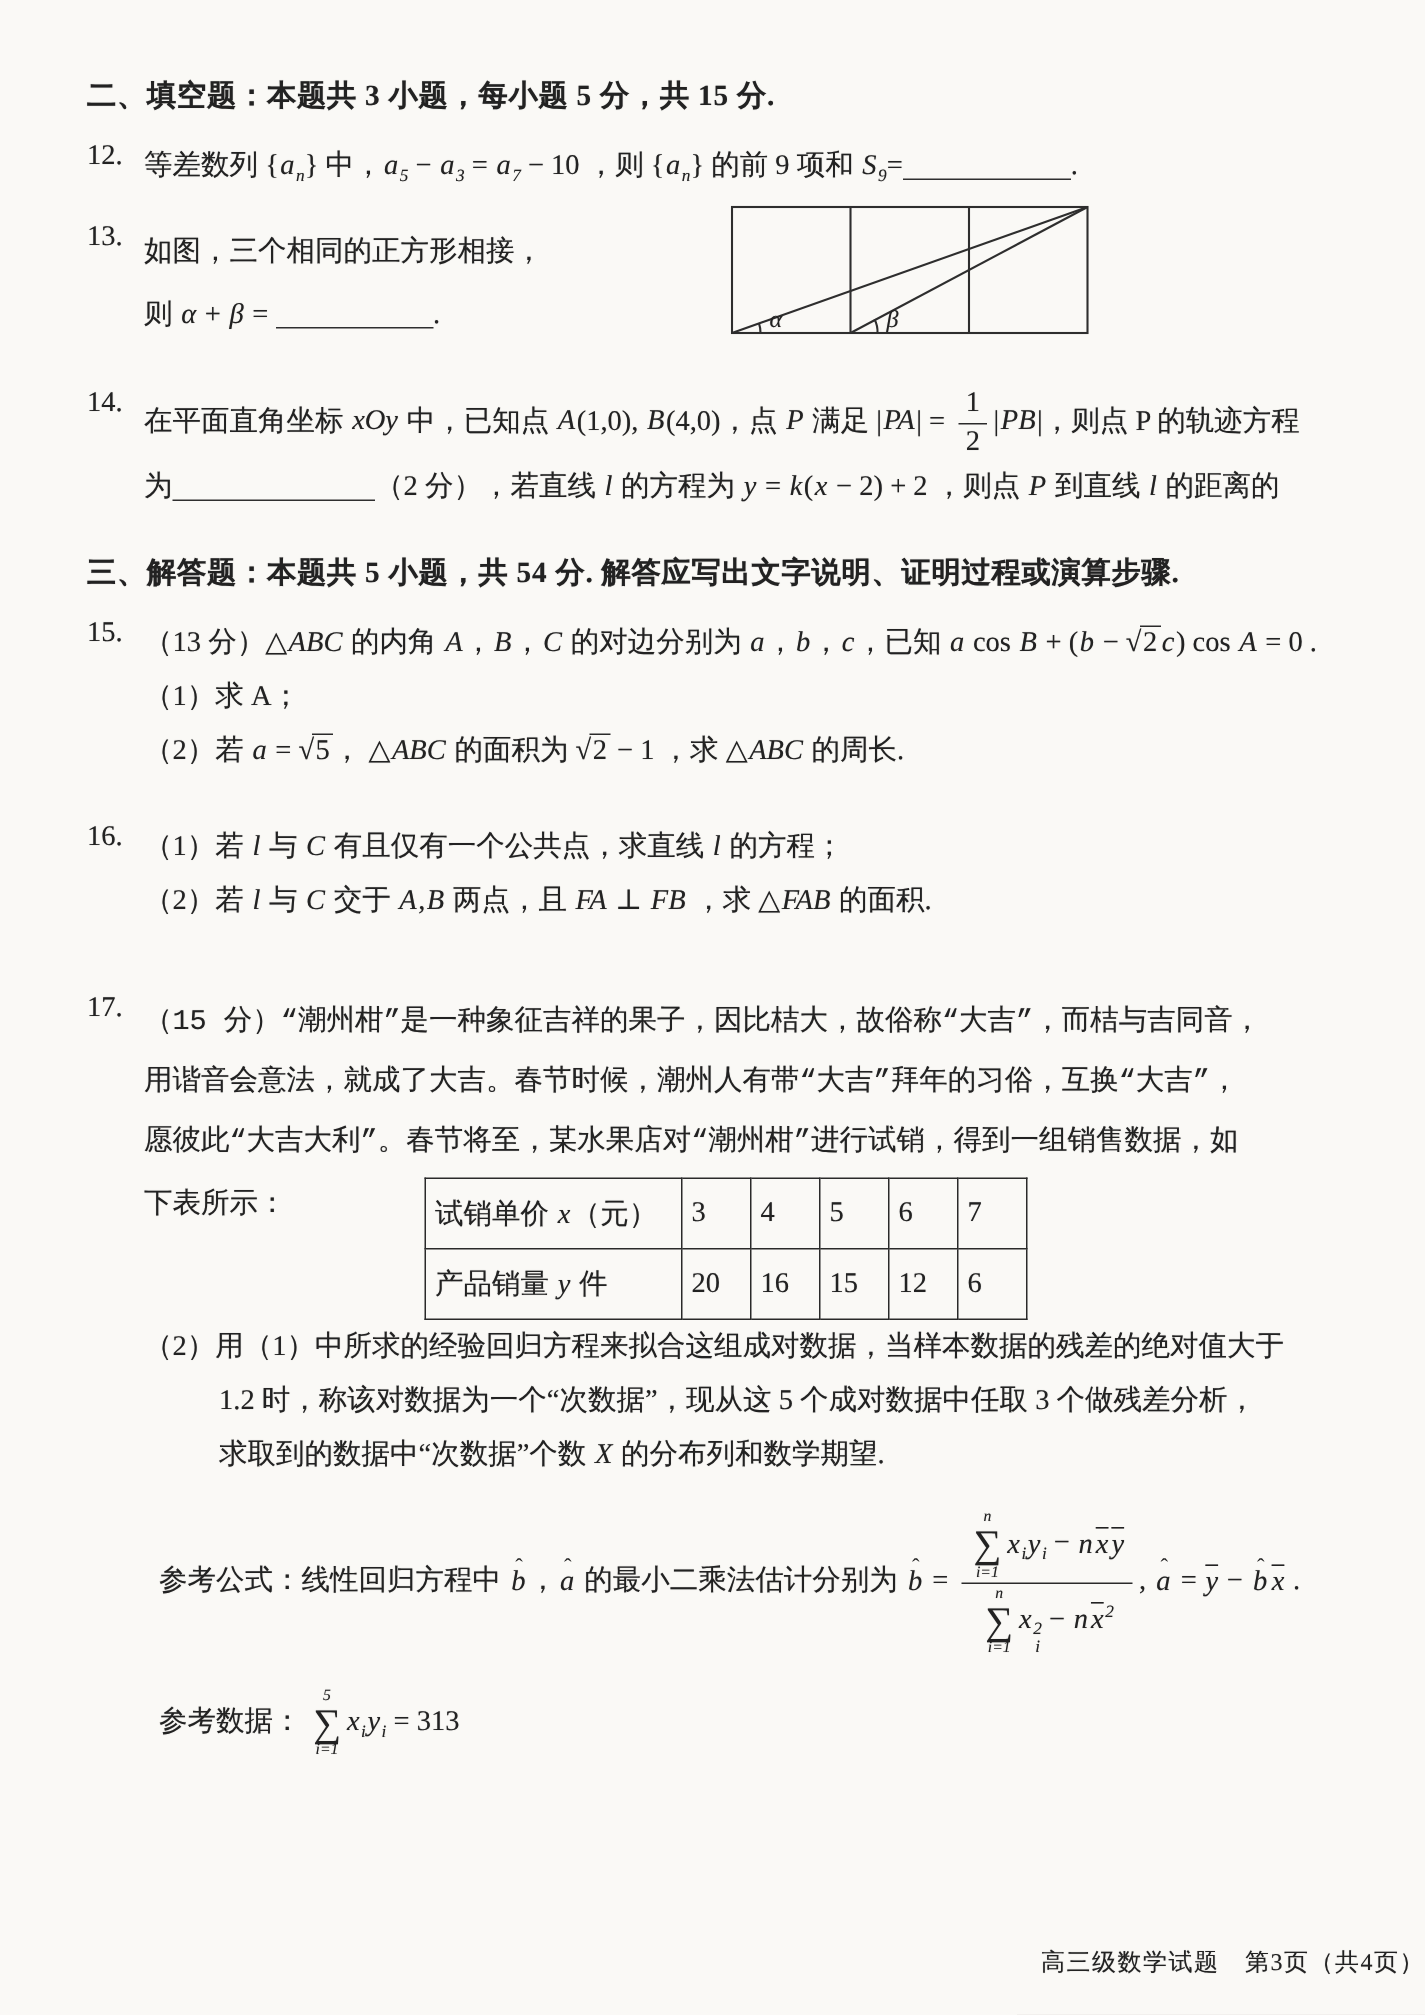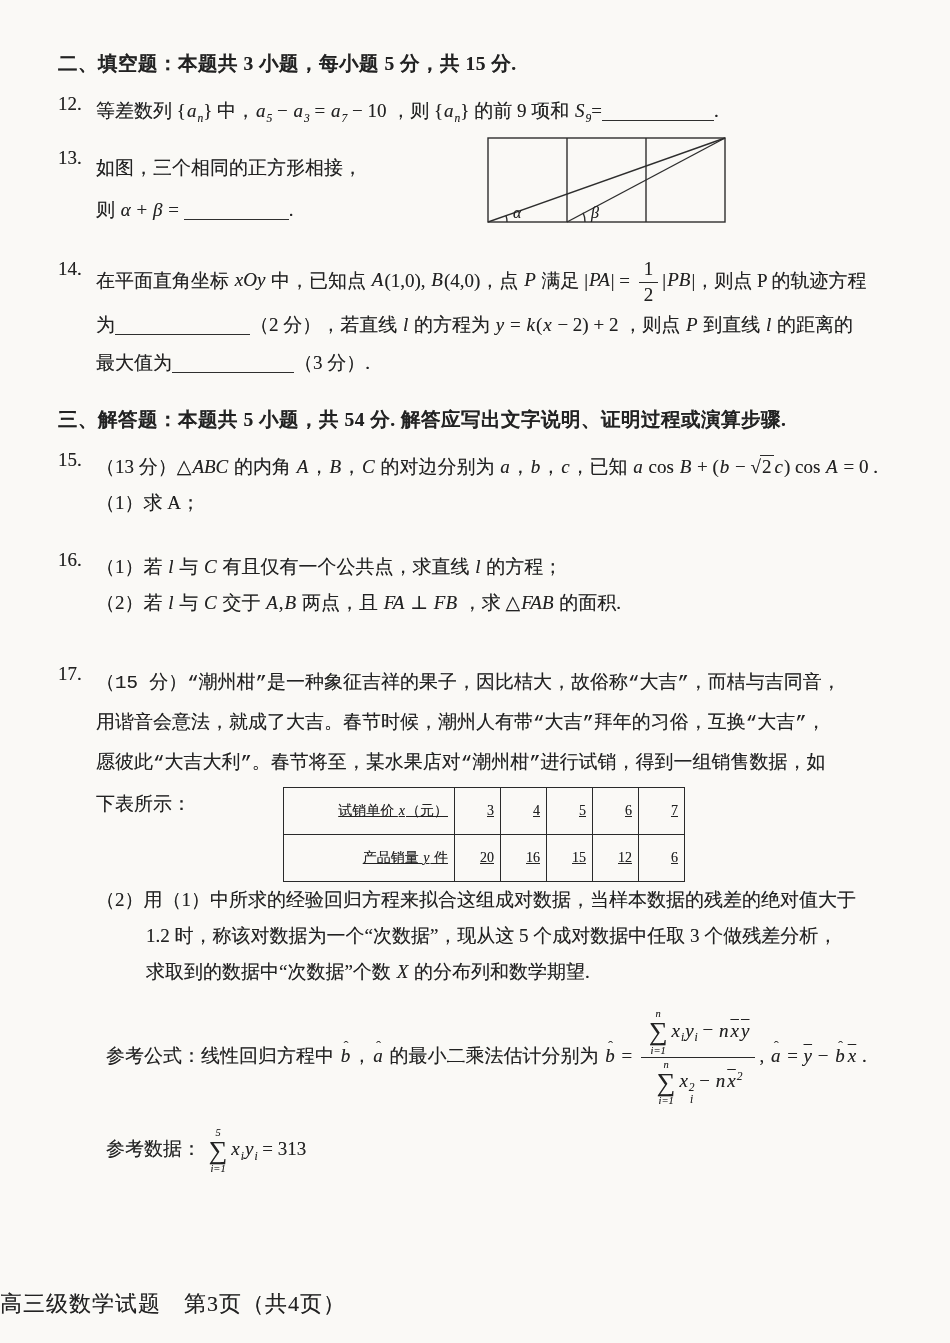--- a/index.html
+++ b/index.html
@@ -31,22 +31,22 @@
   #q17 .subq{margin-top:16px;}
   .indent{padding-left:50px;}
   
   .fig{position:absolute;left:391px;top:-12px;}
   .fig svg line,.fig svg rect,.fig svg path{stroke:#2e2e2e;stroke-width:1.4;fill:none;}
   .fig svg text{font-style:italic;font-size:16px;fill:#222;stroke:none;}
   
   .tblrow{display:flex;align-items:flex-start;margin-top:2px;}
   .stable{border-collapse:collapse;margin-left:92px;margin-top:2px;}
   .stable td{
-    border:1.6px solid #2a2a2a;text-align:right;
-    height:46px;font-size:14px;padding:0 6px;text-decoration:underline;
+    border:1.6px solid #2a2a2a;text-align:left;
+    height:46px;font-size:19px;padding:0 6px;
   }
   .stable td.th{width:158px;}
   .stable td.val{min-width:33px;}
   
   .ref{margin-left:48px;margin-top:18px;line-height:1.4;}
   .ref2{margin-left:48px;margin-top:20px;line-height:1.4;}
   
   .mi{font-style:italic;padding:0 1px;}
   sub.ms,sup.ms{font-size:11.5px;font-style:italic;}
   .blank{display:inline-block;border-bottom:1.6px solid #2f2f2f;height:1em;vertical-align:-4px;}
@@ -54,21 +54,21 @@
   .frac>.num{border-bottom:1.5px solid #2a2a2a;padding:0 5px 1px;display:block;}
   .frac>.den{padding-top:1px;display:block;}
   .sum{display:inline-flex;flex-direction:column;align-items:center;vertical-align:middle;line-height:1;margin:0 3px;}
   .sum .lim{font-size:10.5px;font-style:italic;line-height:1.1;}
   .sum .sig{font-size:26px;line-height:.95;font-style:normal;}
   .sqrt{white-space:nowrap;}
   .sqrt .rad{border-top:1.5px solid #2a2a2a;margin-left:-1px;padding:0 2px;}
   .hatw{position:relative;display:inline-block;font-style:italic;padding:0 1px;margin:0 1px;}
   .hatw .hat{position:absolute;left:55%;top:-0.55em;transform:translateX(-50%);font-size:.8em;font-style:normal;text-shadow:none;}
   .ssk{display:inline-flex;flex-direction:column;align-items:center;font-size:11.5px;line-height:1;vertical-align:-0.35em;font-style:italic;}
-  .footer{position:absolute;bottom:24px;left:0;right:0;text-align:left;font-size:22px;letter-spacing:1px;}
+  .footer{position:absolute;bottom:24px;left:0;right:0;text-align:right;font-size:16px;letter-spacing:1px;}
 </style>
 </head>
 <body>
 
 <div class="page">
   <div class="content">
 
     <div class="sec-head">二、填空题：本题共 3 小题，每小题 5 分，共 15 分.</div>
 
     <div class="q" id="q12">
@@ -100,31 +100,31 @@
     </div>
 
     <div class="q" id="q14">
       <span class="qnum">14.</span>
       <div class="qbody">
         <div class="line">在平面直角坐标 <span class="mi">xOy</span> 中，已知点 <span class="mi">A</span>(1,0), <span class="mi">B</span>(4,0)，点 <span class="mi">P</span> 满足 |<span class="mi">PA</span>| = <span class="frac">
               <span class="num">1</span>
               <span class="den">2</span>
             </span>|<span class="mi">PB</span>|，则点 P 的轨迹方程</div>
         <div class="line">为<span class="blank" style="width:135px"></span>（2 分），若直线 <span class="mi">l</span> 的方程为 <span class="mi">y</span> = <span class="mi">k</span>(<span class="mi">x</span> − 2) + 2 ，则点 <span class="mi">P</span> 到直线 <span class="mi">l</span> 的距离的</div>
-        <div class="line">最大值为<span class="blank" style="width:122px"></span>（3 分）.</div>
       </div>
     </div>
 
     <div class="sec-head">三、解答题：本题共 5 小题，共 54 分. 解答应写出文字说明、证明过程或演算步骤.</div>
 
     <div class="q" id="q15">
       <span class="qnum">15.</span>
       <div class="qbody">
         <div class="line">（13 分）△<span class="mi">ABC</span> 的内角 <span class="mi">A</span>，<span class="mi">B</span>，<span class="mi">C</span> 的对边分别为 <span class="mi">a</span>，<span class="mi">b</span>，<span class="mi">c</span>，已知 <span class="mi">a</span> cos <span class="mi">B</span> + (<span class="mi">b</span> − <span class="sqrt">√<span class="rad">2</span></span><span class="mi">c</span>) cos <span class="mi">A</span> = 0 .</div>
         <div class="line">（1）求 A；</div>
+        <div class="line">（2）若 <span class="mi">a</span> = <span class="sqrt">√<span class="rad">5</span></span>， △<span class="mi">ABC</span> 的面积为 <span class="sqrt">√<span class="rad">2</span></span> − 1 ，求 △<span class="mi">ABC</span> 的周长.</div>
       </div>
     </div>
 
     <div class="q" id="q16">
       <span class="qnum">16.</span>
       <div class="qbody">
         <div class="line">（1）若 <span class="mi">l</span> 与 <span class="mi">C</span> 有且仅有一个公共点，求直线 <span class="mi">l</span> 的方程；</div>
         <div class="line">（2）若 <span class="mi">l</span> 与 <span class="mi">C</span> 交于 <span class="mi">A</span>,<span class="mi">B</span> 两点，且 <span class="mi">FA</span> ⊥ <span class="mi">FB</span> ，求 △<span class="mi">FAB</span> 的面积.</div>
       </div>
     </div>

